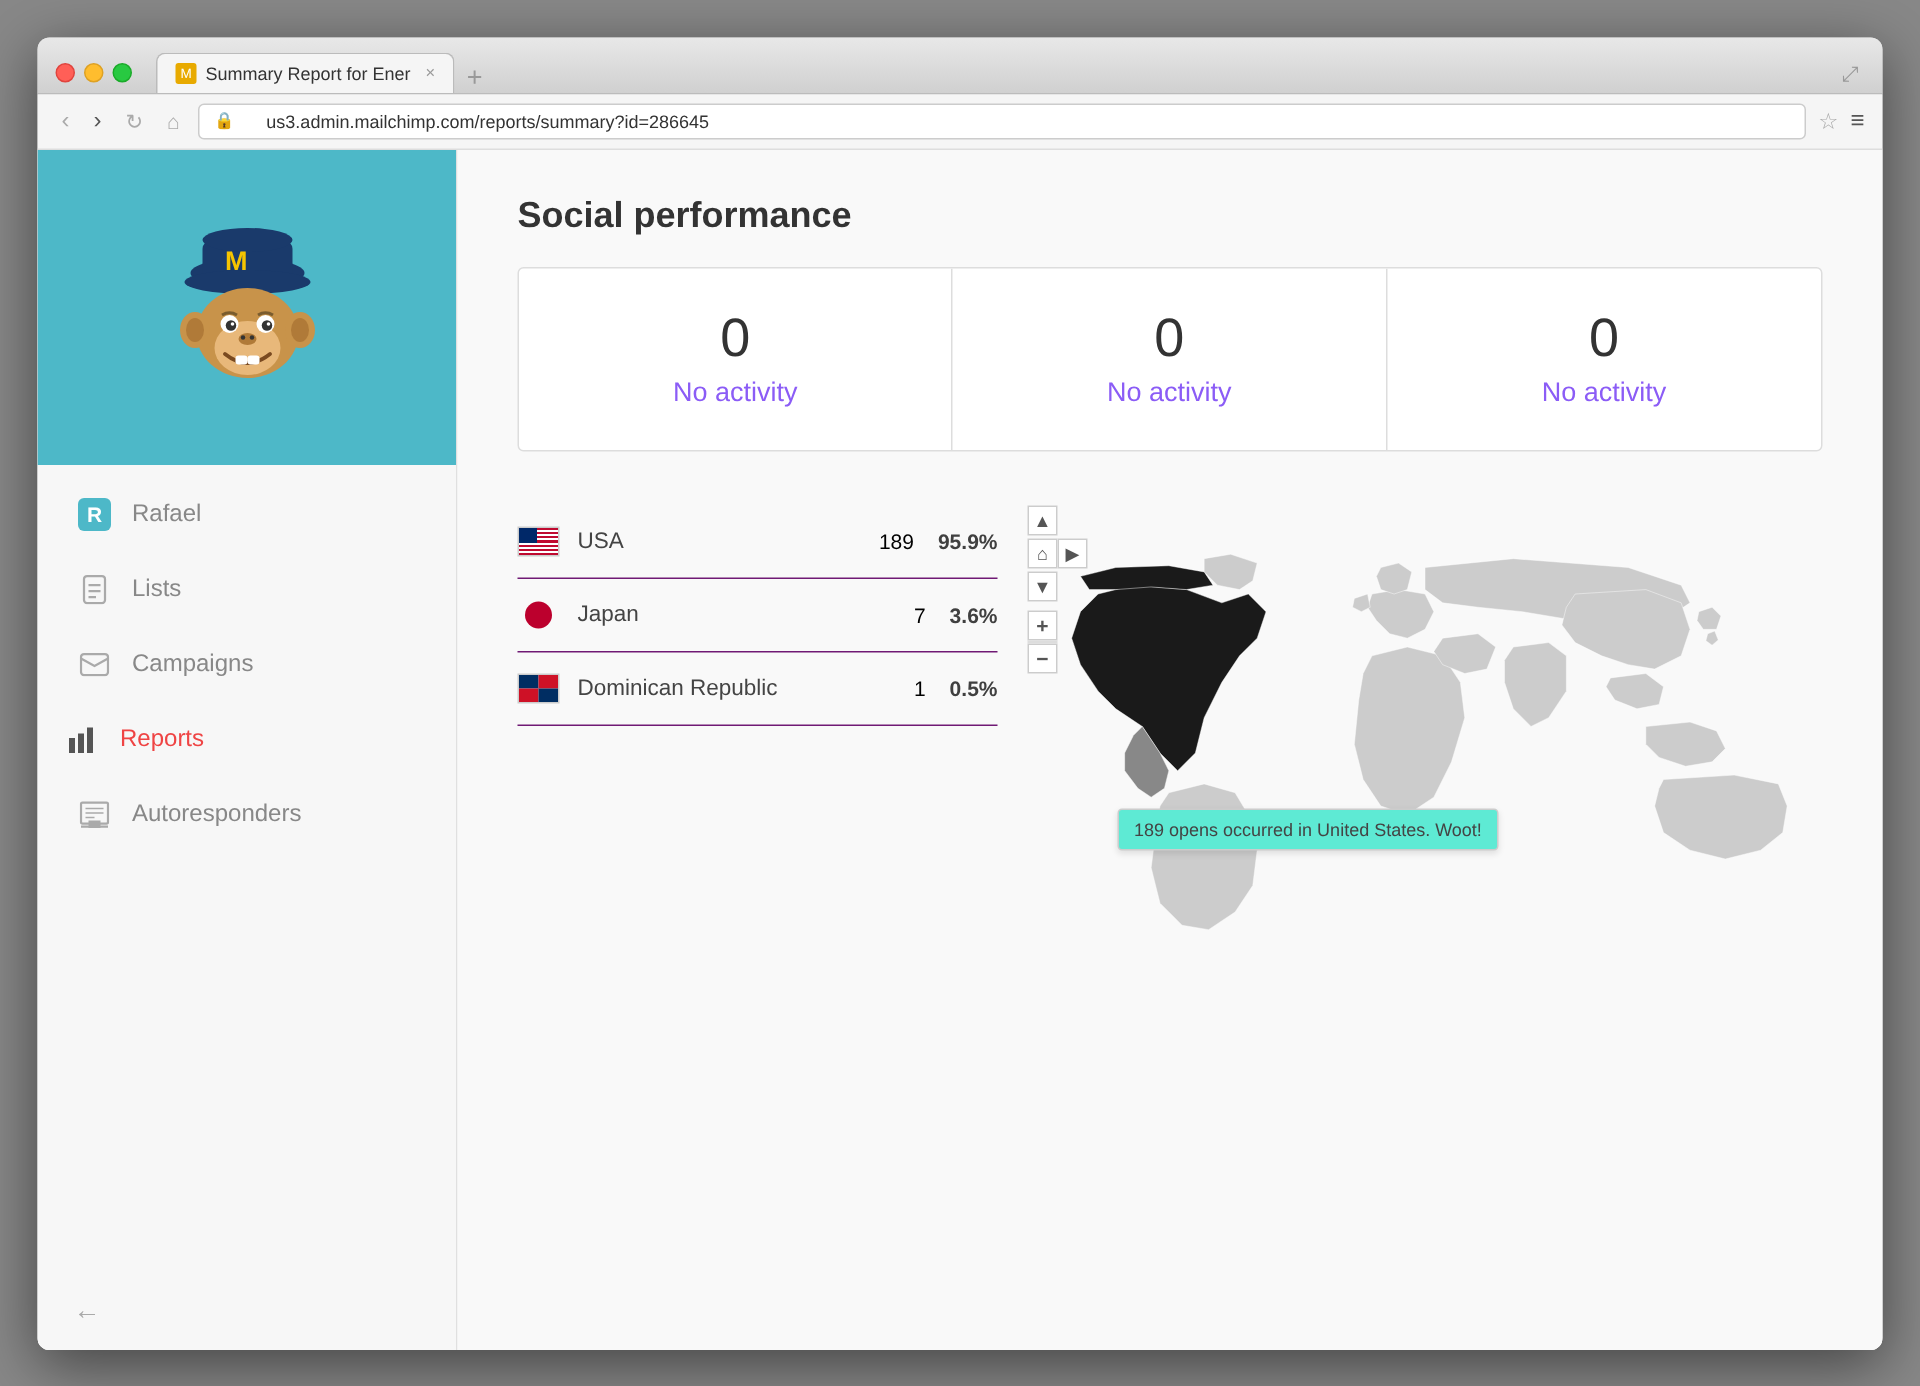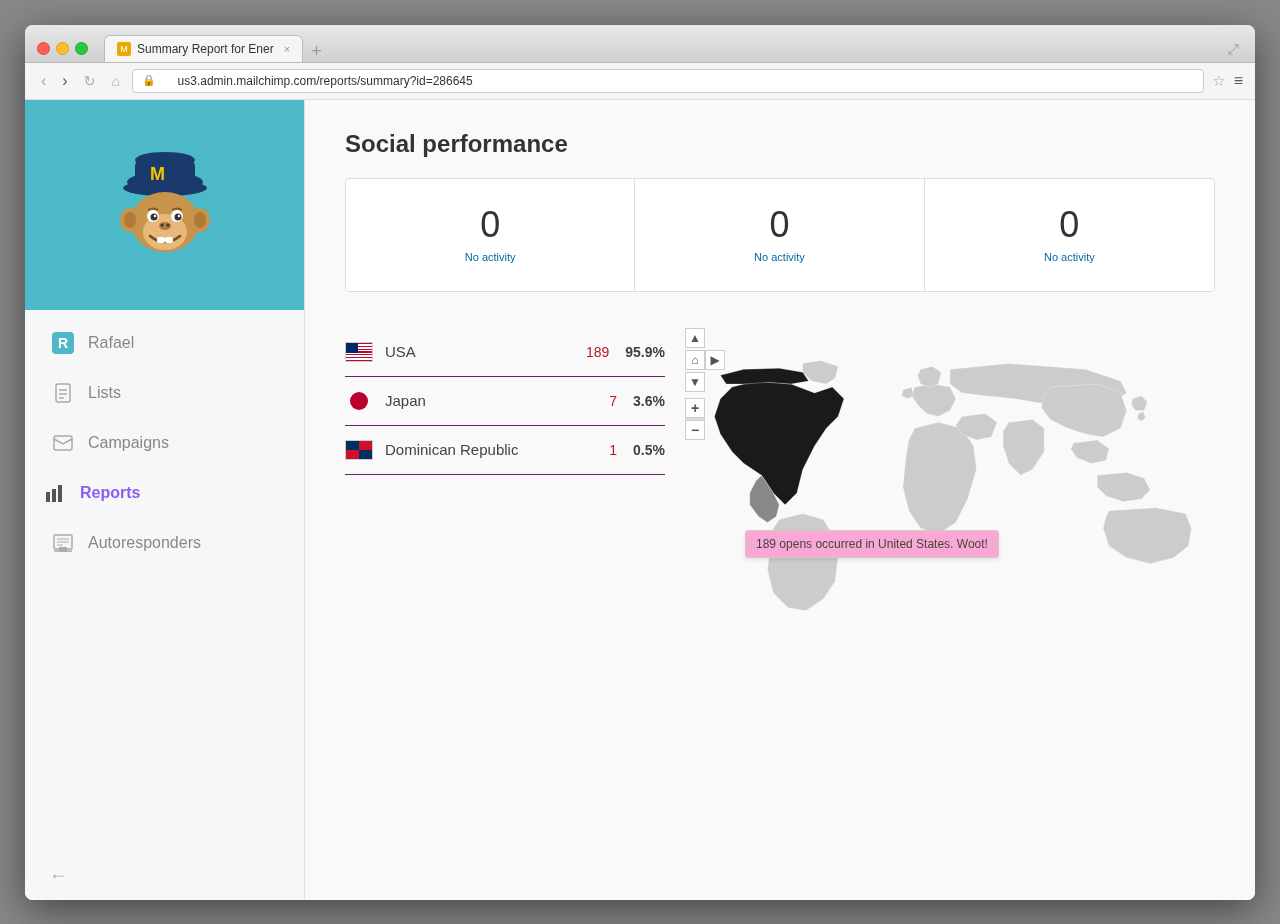--- a/index.html
+++ b/index.html
@@ -110,21 +110,21 @@
       display: flex;
       align-items: center;
       gap: 14px;
       padding: 14px 24px;
       cursor: pointer;
       color: #888;
       font-size: 16px;
       font-weight: 400;
       border-left: 3px solid transparent;
     }
-    .nav-item.active { color: #8b5cf6; font-weight: 700; border-left-color: transparent; padding-left: 16px; }
+    .nav-item.active { color: #ef4444; font-weight: 400; border-left-color: transparent; padding-left: 16px; }
     .nav-item-icon { width: 22px; height: 22px; display: flex; align-items: center; justify-content: center; flex-shrink: 0; }
     .nav-item.user-item .nav-item-icon {
       background: #4db8c8;
       border-radius: 4px;
       color: white;
       font-weight: 700;
       font-size: 14px;
     }
     .sidebar-collapse {
       padding: 16px 24px;
@@ -165,38 +165,38 @@
     }
     .social-card:last-child { border-right: none; }
     .social-card-number {
       font-size: 36px;
       font-weight: 300;
       color: #333;
       line-height: 1;
       margin-bottom: 8px;
     }
     .social-card-label {
-      font-size: 11px;
-      color: #0369a1;
+      font-size: 18px;
+      color: #8b5cf6;
     }
     .locations-container {
       display: flex;
       gap: 20px;
     }
     .locations-list { width: 320px; flex-shrink: 0; }
     .location-item {
       display: flex;
       align-items: center;
       gap: 12px;
       padding: 14px 0;
       border-bottom: 1px solid #701a75;
     }
     .location-flag { width: 28px; height: 20px; flex-shrink: 0; }
     .location-name { flex: 1; font-size: 15px; color: #444; }
-    .location-count { font-size: 14px; color: #b91c1c; margin-right: 4px; }
+    .location-count { font-size: 14px; color: #000000; margin-right: 4px; }
     .location-pct { font-size: 14px; font-weight: 700; color: #404040; }
 
     
     .flag-usa {
       display: inline-block;
       width: 28px;
       height: 20px;
       background: linear-gradient(
         to bottom,
         #bf0a30 0%, #bf0a30 7.69%, #fff 7.69%, #fff 15.38%,
@@ -290,21 +290,21 @@
       font-weight: bold;
     }
     .map-world {
       width: 100%;
       height: 330px;
     }
     .map-tooltip {
       position: absolute;
       bottom: 120px;
       left: 60px;
-      background: #f9a8d4;
+      background: #5eead4;
       border: 1px solid #ccc;
       border-radius: 3px;
       padding: 6px 10px;
       font-size: 12px;
       color: #444;
       white-space: nowrap;
       box-shadow: 0 2px 4px rgba(0,0,0,0.1);
     }
 
     

